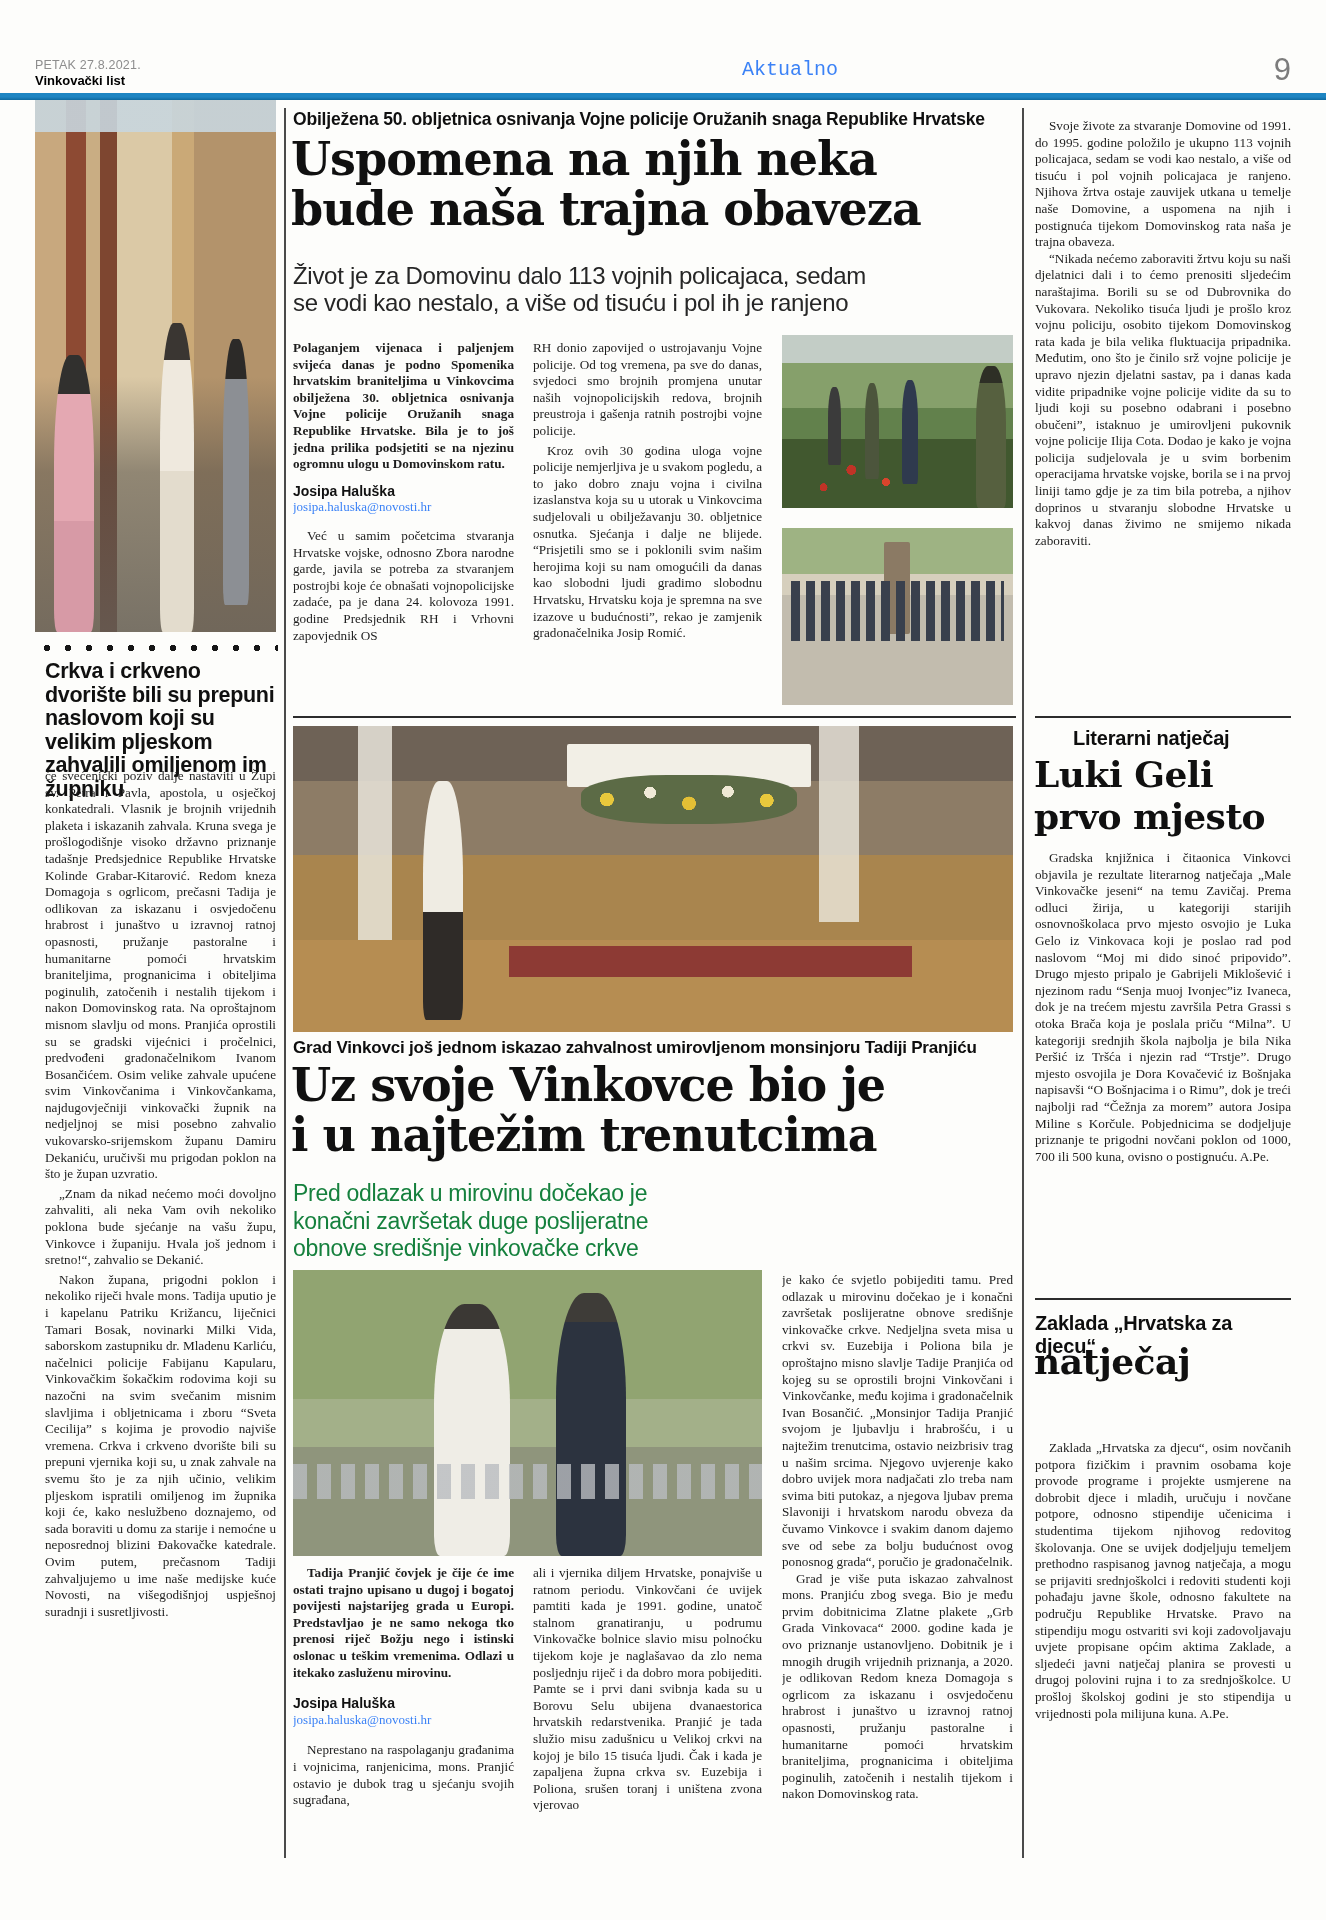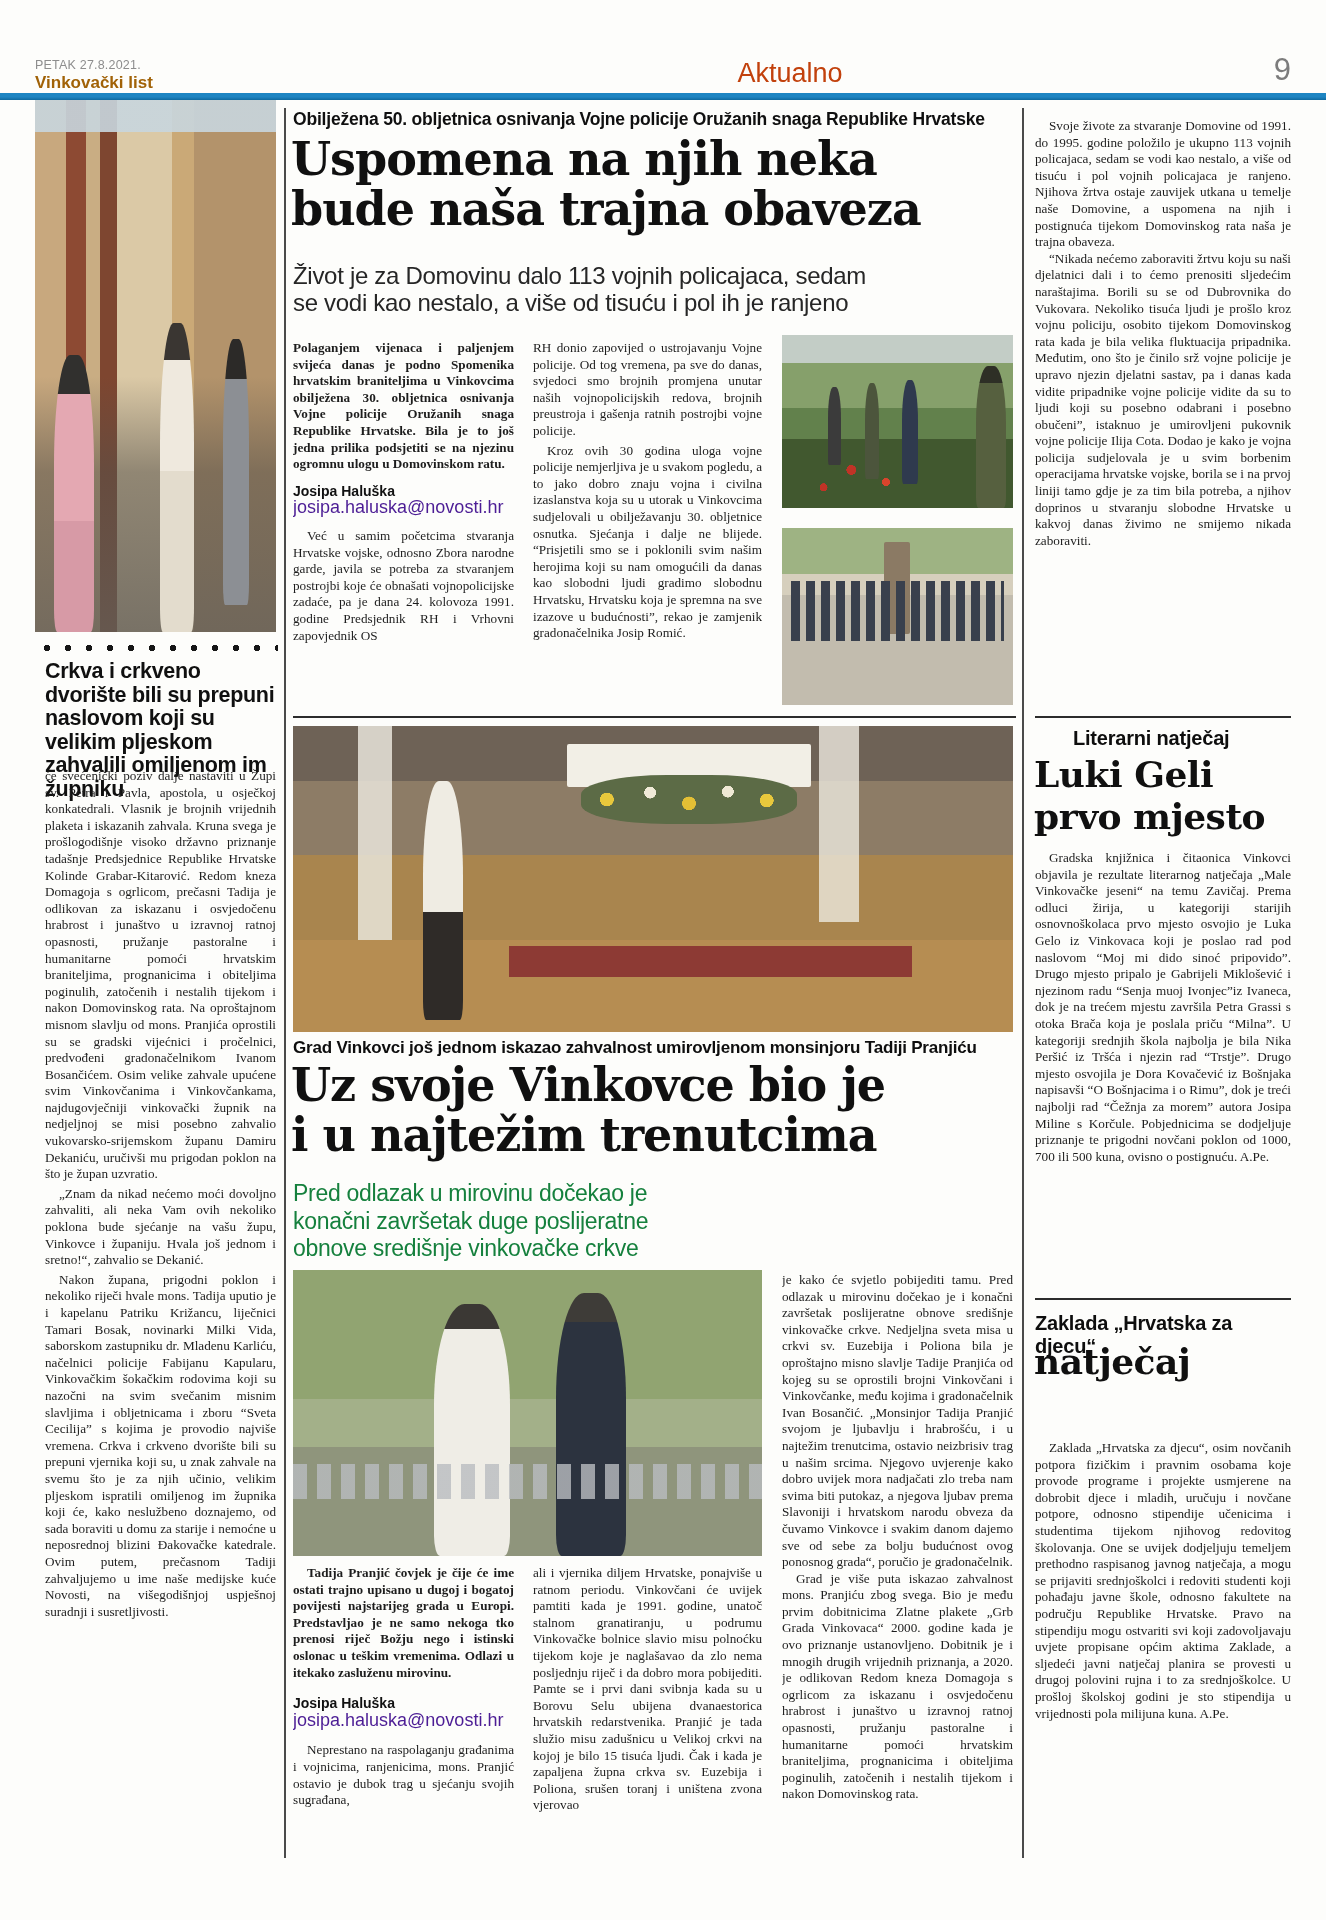--- a/index.html
+++ b/index.html
@@ -1,41 +1,41 @@
 <!DOCTYPE html>
 <html><head>
 <meta charset="utf-8">
 <style>
   html,body{margin:0;padding:0;background:#e8e8e4;}
   .page{position:relative;width:1326px;height:1920px;background:#fdfdfb;margin:0 auto;overflow:hidden;
         font-family:"Liberation Serif",serif;color:#1c1c1c;}
   .abs{position:absolute;}
   
   .date-line{font-family:"Liberation Sans",sans-serif;font-size:12.5px;color:#8d8d8d;letter-spacing:.2px;}
-  .masthead{font-family:"Liberation Sans",sans-serif;font-size:17px;font-weight:700;color:#a16207;}
-  .section-title{font-family:Liberation Sans, sans-serif;font-size:27px;color:#c2410c;}
+  .masthead{font-family:"Liberation Sans",sans-serif;font-size:13px;font-weight:700;color:#000000;}
+  .section-title{font-family:Liberation Mono, monospace;font-size:20px;color:#3b82f6;}
   .page-number{font-family:"Liberation Sans",sans-serif;font-size:31px;color:#7c7c7c;}
   .blue-rule{background:linear-gradient(180deg,#1e85c2 0 55%,#0f699f 100%);}
   
   .vrule{width:2px;background:#4a4a4a;}
   .hrule{height:2px;background:#2c2c2c;}
   
   .kicker{font-family:"Liberation Sans",sans-serif;font-weight:700;font-size:17.5px;color:#101010;letter-spacing:-.2px;}
   .headline-xl{font-family:"DejaVu Serif",serif;font-weight:700;font-size:46px;line-height:50px;color:#101010;letter-spacing:-1px;}
   .deck{font-family:"Liberation Sans",sans-serif;font-size:24px;line-height:27px;color:#262626;letter-spacing:-.3px;}
   .deck2{font-family:"Liberation Sans",sans-serif;font-size:23px;line-height:27.5px;color:#15803d;letter-spacing:-.3px;}
   .caption-bar{font-family:"Liberation Sans",sans-serif;font-weight:700;font-size:17px;color:#0e0e0e;letter-spacing:-.2px;}
   
   .body-col{font-size:13.2px;line-height:16.6px;text-align:justify;color:#1d1d1d;overflow:hidden;}
   .body-col p{margin:0;}
   .body-col p + p{text-indent:14px;}
   .pspace{margin-top:3px !important;}
   .lead-bold{font-weight:700;}
   .byline-name{font-family:"Liberation Sans",sans-serif;font-weight:700;font-size:14px;color:#111;}
-  .byline-email{font-family:Liberation Sans, sans-serif;font-size:18px;color:#4c1d95;}
+  .byline-email{font-family:Liberation Serif, serif;font-size:13px;color:#3b82f6;}
   
   .dotline{background-image:radial-gradient(circle 3.4px at 5px 5px,#161616 97%,transparent);
            background-size:21px 10px;background-repeat:repeat-x;height:10px;}
   .side-head{font-family:"Liberation Sans",sans-serif;font-weight:700;font-size:21.5px;line-height:23.5px;color:#101010;letter-spacing:-.3px;}
   
   .sec-label{font-family:"Liberation Sans",sans-serif;font-weight:700;font-size:20px;color:#0e0e0e;letter-spacing:-.2px;}
   .headline-md{font-family:"DejaVu Serif",serif;font-weight:700;font-size:36px;line-height:42px;color:#101010;letter-spacing:-.5px;}
   
   .photo{overflow:hidden;position:absolute;}
   .ph-church{background:

